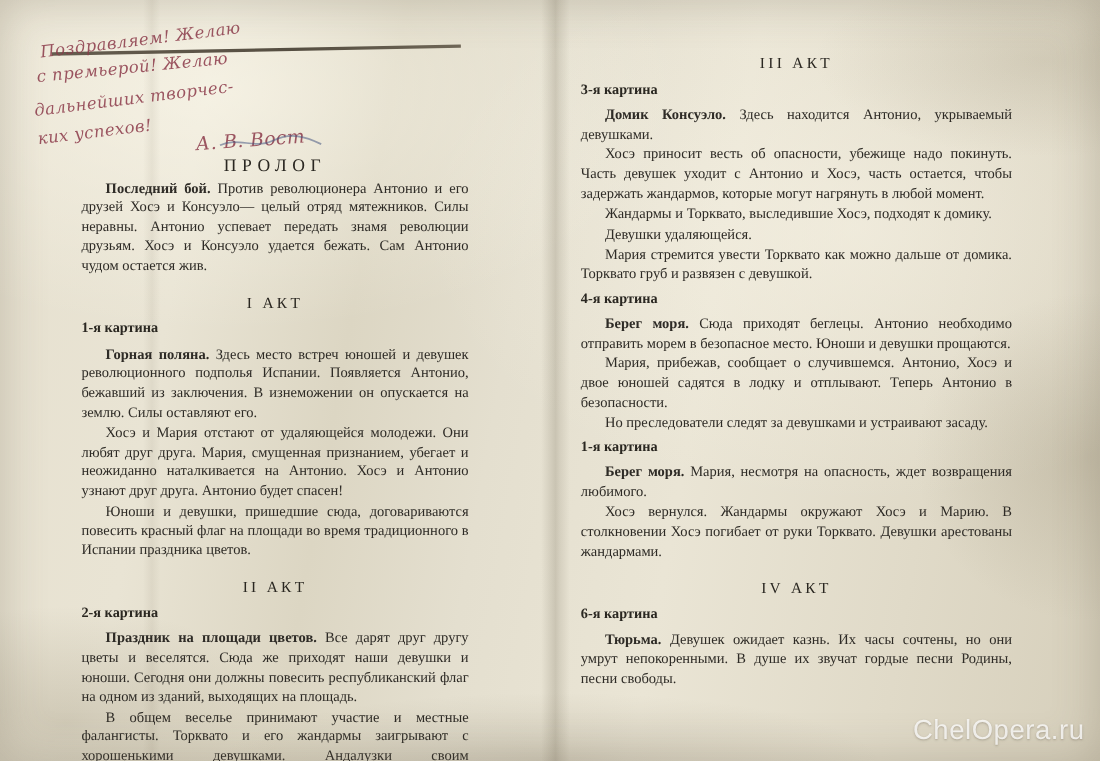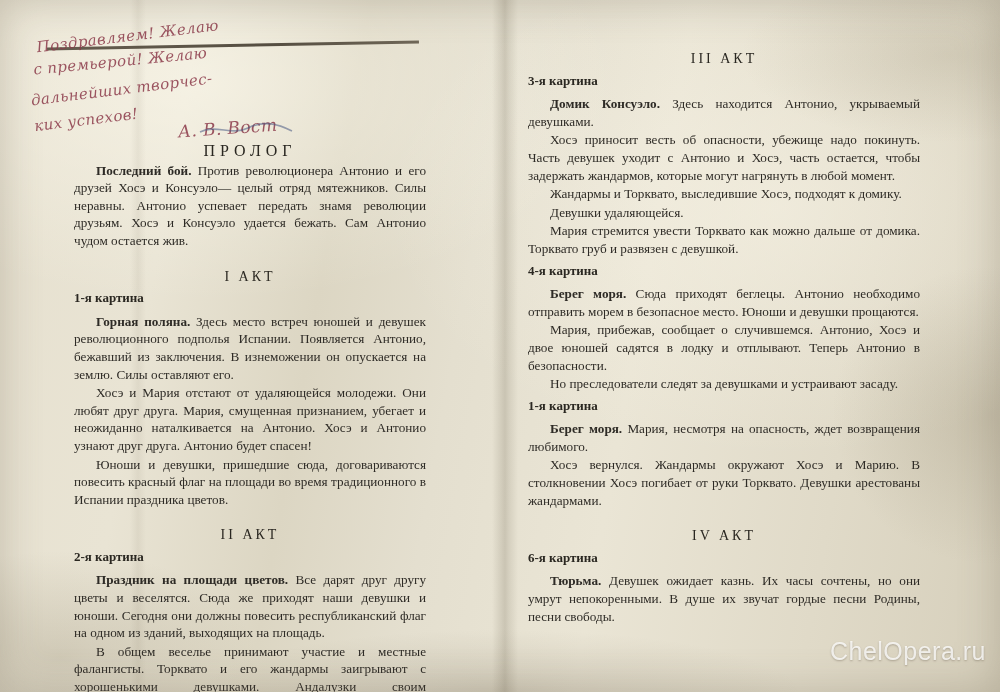--- a/index.html
+++ b/index.html
@@ -159,21 +159,21 @@
     hyphens: auto;
   }
   p .lead {
     font-weight: bold;
   }
 
   
   .watermark {
     position: absolute;
     right: 14px;
-    bottom: 26px;
+    bottom: 13px;
     color: rgba(255,255,255,0.78);
     font-family: "Liberation Sans", sans-serif;
     font-size: 25px;
     letter-spacing: 0.5px;
     text-shadow: 0 1px 2px rgba(80,70,55,0.35);
   }
 </style>
 </head>
 <body>
 

